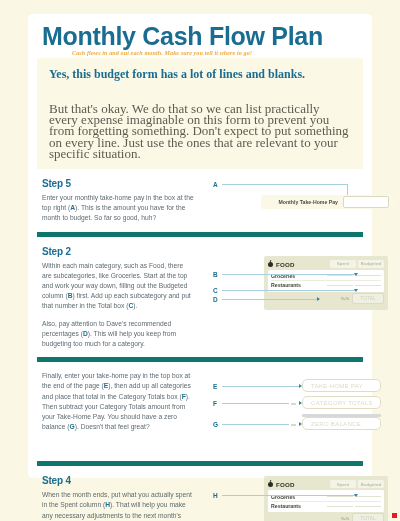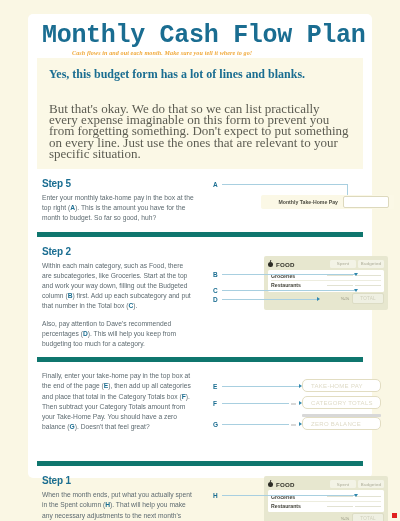--- a/index.html
+++ b/index.html
@@ -20,21 +20,21 @@
     border-radius: 5px;
   }
   
   .header {
     position: relative;
     padding: 9px 0 4px 14px;
     height: 42px;
     box-sizing: border-box;
   }
   .title {
-    font-family: Liberation Mono, monospace;
+    font-family: Liberation Sans, sans-serif;
     font-weight: bold;
     font-size: 25px;
     line-height: 26px;
     color: #1a6d91;
     letter-spacing: -0.3px;
     white-space: nowrap;
   }
   .subtitle {
     font-family: "Liberation Serif", serif;
     font-style: italic;
@@ -407,21 +407,21 @@
 
       <span class="callout" style="left:0px; top:51px;">G</span>
       <div class="lead" style="left:9px; top:54px; width:67px;"></div>
       <div class="minus" style="left:78px; top:54px;"></div>
       <div class="arrow" style="left:86px; top:51.5px;"></div>
       <div class="big-box" style="left:89px; top:47px;">ZERO BALANCE</div>
     </div>
   </div>
 
   <div class="step" style="min-height:68px;">
-    <div class="step-title">Step 1</div>
+    <div class="step-title">Step 4</div>
     <div class="step-body">
       <p>When the month ends, put what you actually
       spent in the Spent column (<span class="ref">H</span>). That will help you
       make any necessary adjustments to the next
       month's budget.</p>
     </div>
     <div class="diagram">
       <div class="food-card" style="left:51px; top:2px; width:124px; height:54px;">
         <div class="food-head">
           <span class="apple"></span>

